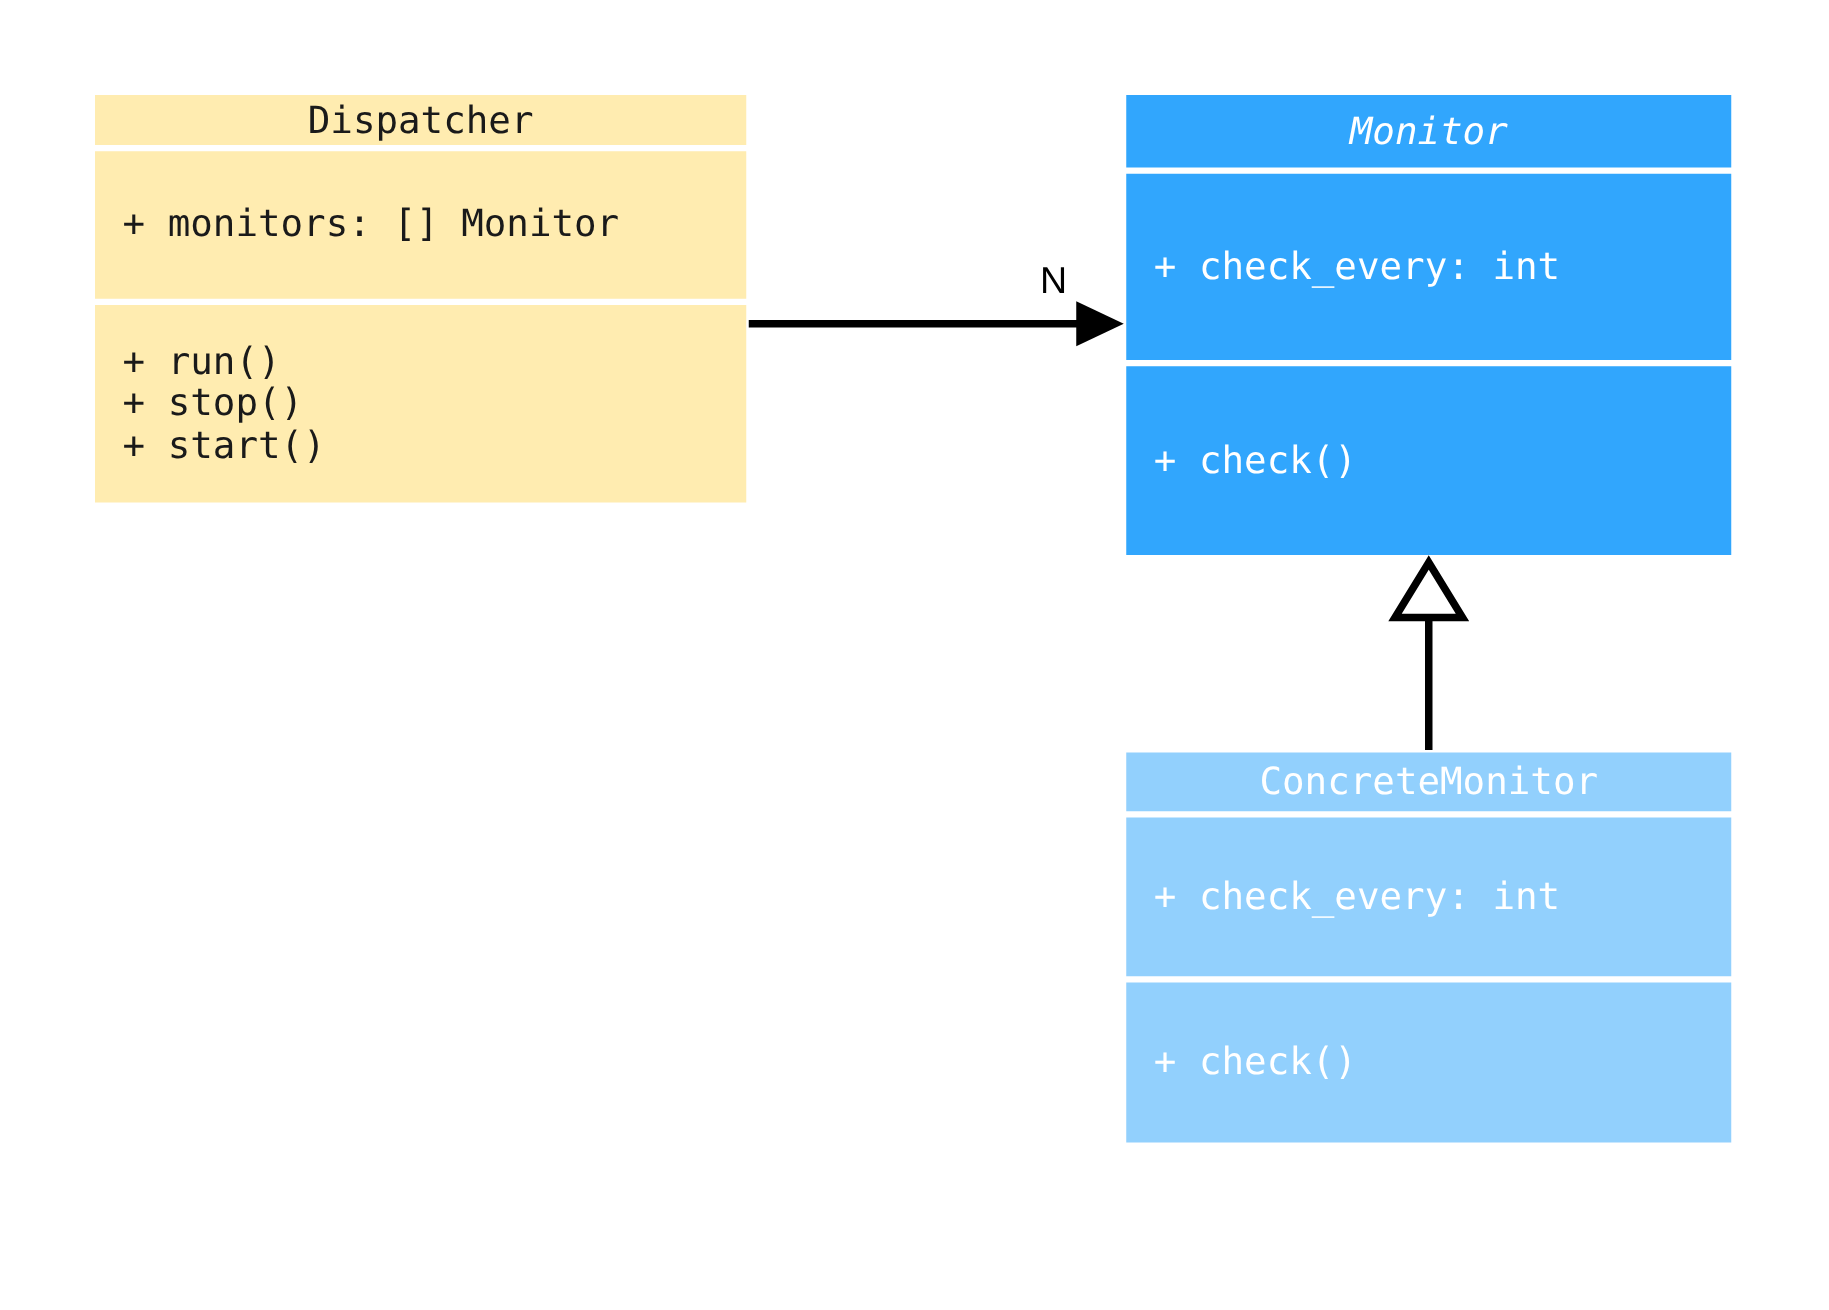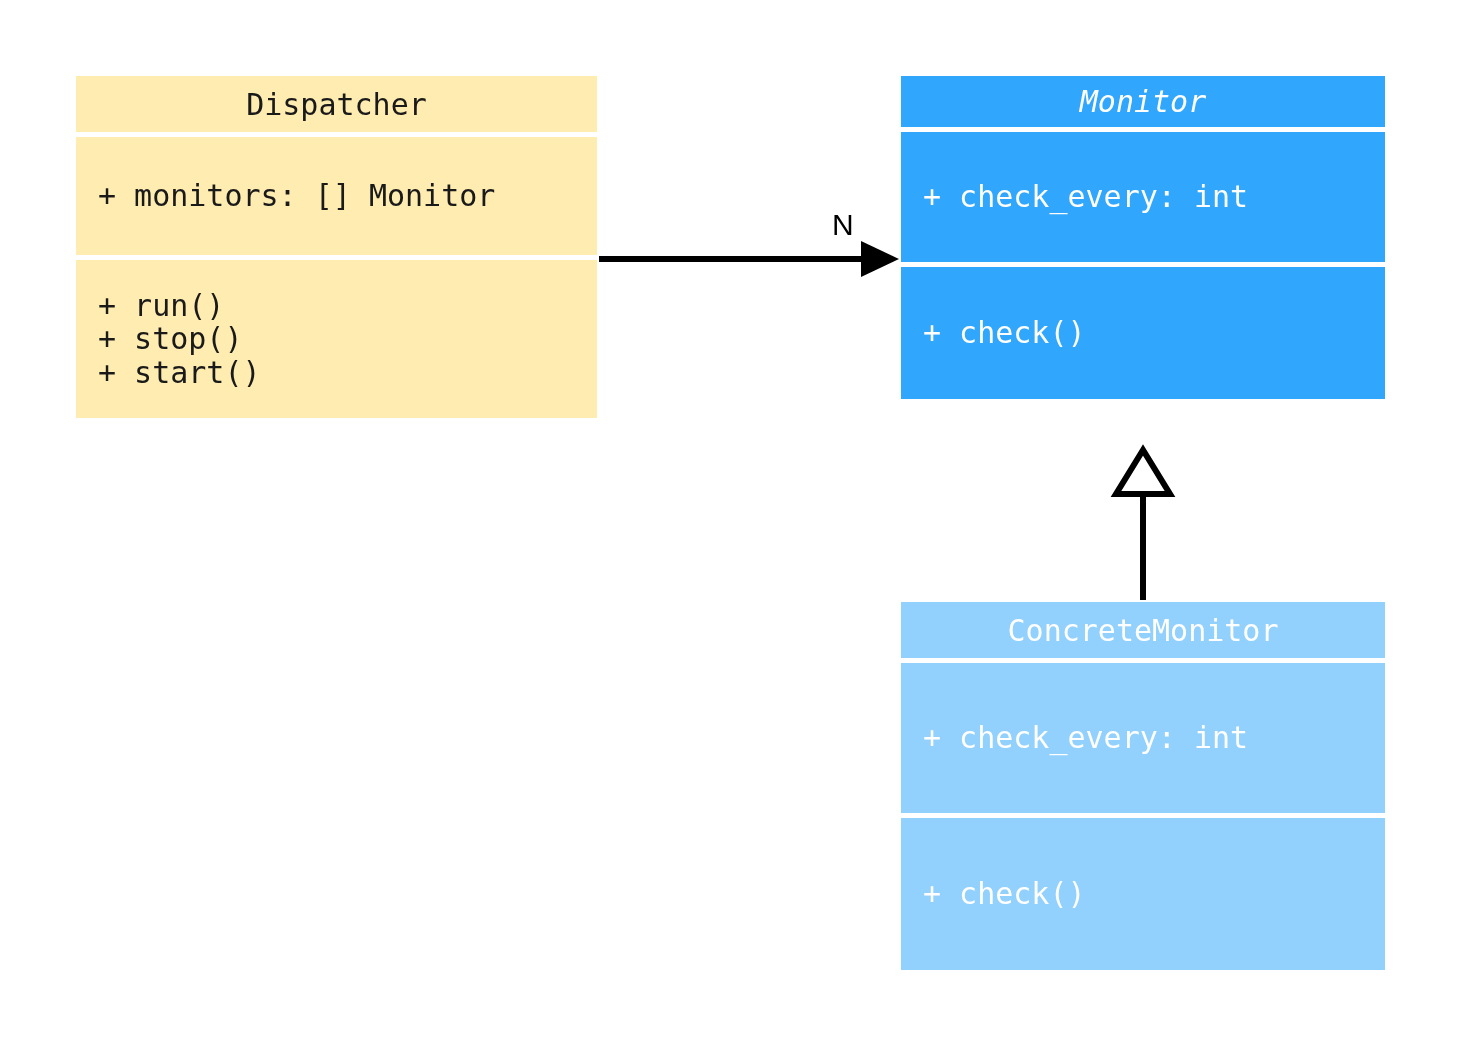--- a/index.html
+++ b/index.html
@@ -71,44 +71,44 @@
   }
 
   
   #dispatcher-class {
     left: 76px;
     top: 76px;
     width: 521px;
     height: 369px;
   }
   #dispatcher-class .uml-compartment { background: #ffecb0; }
-  #dispatcher-class .uml-title { color: #1a1a1a; height: 56px; }
+  #dispatcher-class .uml-title { color: #1a1a1a; height: 40px; }
   #dispatcher-class .uml-body  { color: #1a1a1a; }
   #dispatcher-attrs { height: 118px; }
   #dispatcher-methods { height: 158px; }
 
   
   #monitor-class {
     left: 901px;
     top: 76px;
     width: 484px;
-    height: 323px;
+    height: 368px;
   }
   #monitor-class .uml-compartment { background: #31a6fd; }
   #monitor-class .uml-title { color: #ffffff; height: 58px; }
   #monitor-class .uml-body  { color: #ffffff; }
   #monitor-attrs { height: 149px; }
   #monitor-methods { height: 151px; }
 
   
   #concretemonitor-class {
     left: 901px;
     top: 602px;
     width: 484px;
-    height: 368px;
+    height: 312px;
   }
   #concretemonitor-class .uml-compartment { background: #92d0fd; }
   #concretemonitor-class .uml-title { color: #ffffff; height: 56px; }
   #concretemonitor-class .uml-body  { color: #ffffff; }
   #concrete-attrs { height: 150px; }
   #concrete-methods { height: 152px; }
 
   
   .connector-svg {
     position: absolute;

